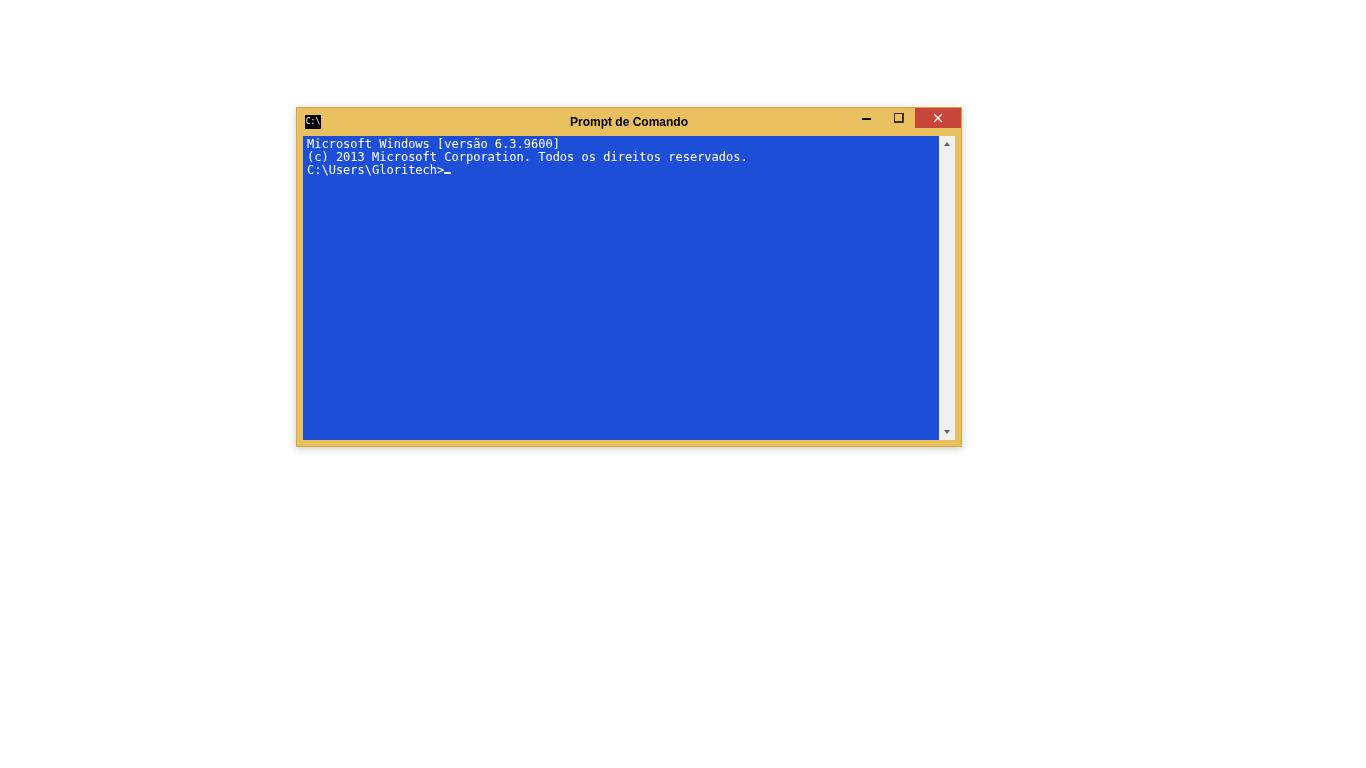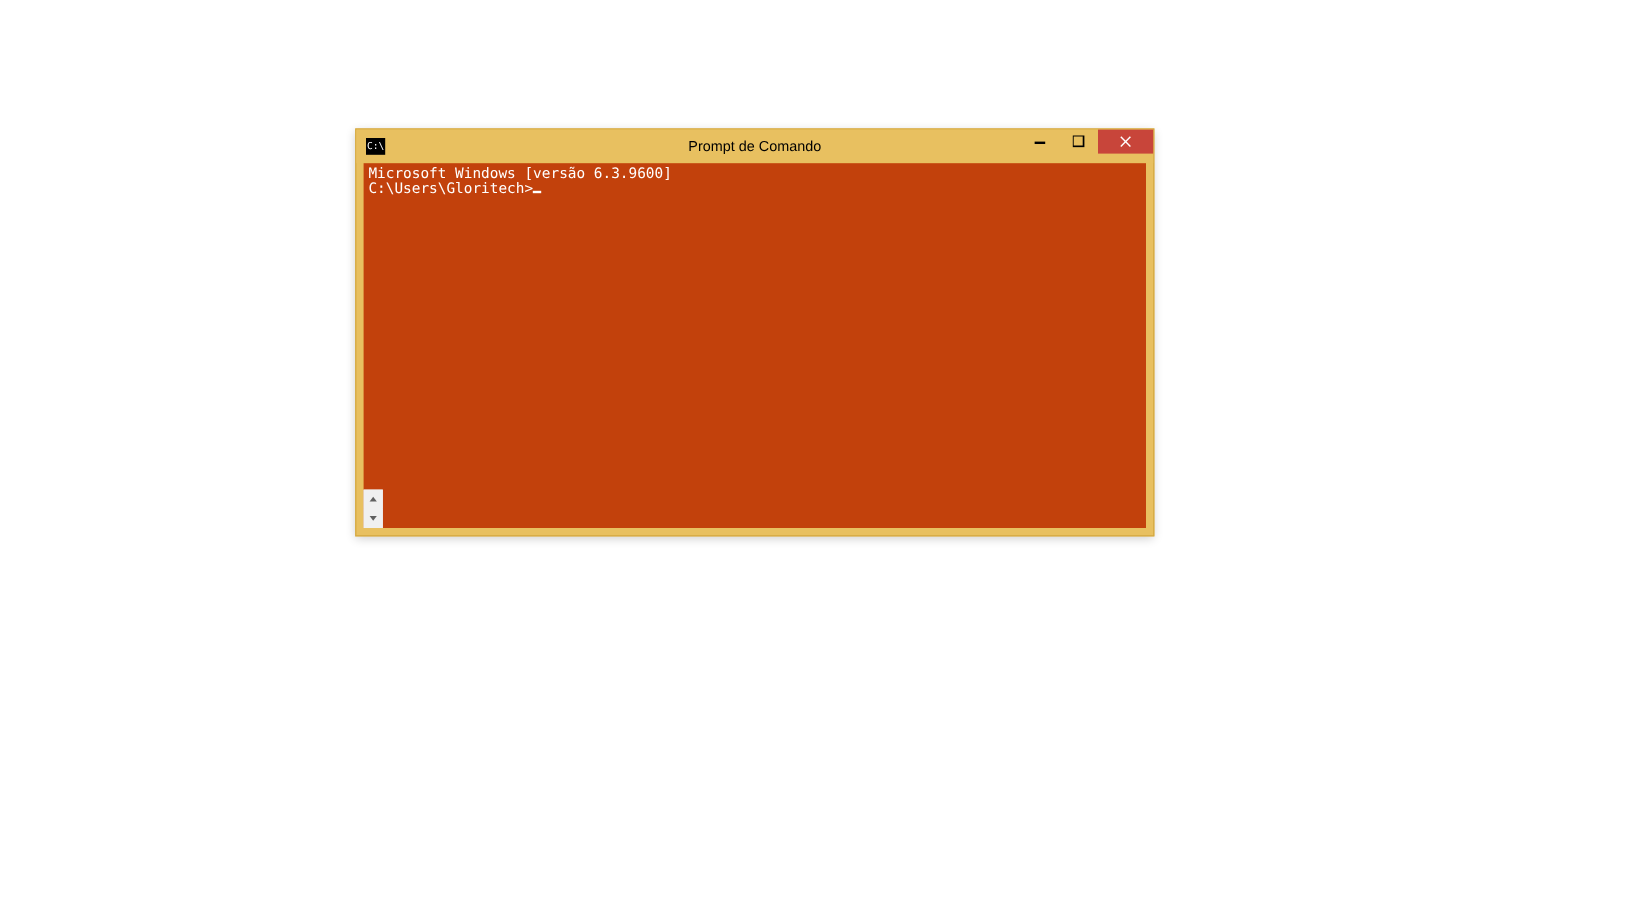--- a/index.html
+++ b/index.html
@@ -46,21 +46,21 @@
       font-size: 8px;
       font-family: 'Consolas', monospace;
       line-height: 1;
     }
     .titlebar-title {
       position: absolute;
       left: 50%;
       transform: translateX(-50%);
       font-size: 12px;
       color: #000;
-      font-weight: 400;
+      font-weight: 700;
     }
     .window-controls {
       position: absolute;
       right: 0;
       top: 0;
       display: flex;
       height: 20px;
     }
     .win-btn {
       width: 32px;
@@ -79,23 +79,22 @@
     }
     .win-btn svg {
       display: block;
     }
     .console-area {
       position: absolute;
       left: 6px;
       top: 28px;
       right: 6px;
       bottom: 6px;
-      background: #c2410c;
+      background: #1d4ed8;
       display: flex;
-      flex-direction: column;
     }
     .console-content {
       flex: 1;
       padding: 2px 4px;
       font-family: 'Consolas', 'Lucida Console', monospace;
       font-size: 12px;
       color: #ffffff;
       line-height: 1.1;
       white-space: pre;
       overflow: hidden;
@@ -159,21 +158,21 @@
       </div>
       <div class="win-btn close">
         <svg width="10" height="10" viewBox="0 0 10 10">
           <line x1="1" y1="1" x2="9" y2="9" stroke="#fff" stroke-width="1.2"></line>
           <line x1="9" y1="1" x2="1" y2="9" stroke="#fff" stroke-width="1.2"></line>
         </svg>
       </div>
     </div>
   </div>
   <div class="console-area">
-    <div class="console-content"><span class="console-line">Microsoft Windows [versão 6.3.9600]</span><span class="console-line"></span><span class="prompt-line">C:\Users\Gloritech&gt;</span><span class="cursor"></span></div>
+    <div class="console-content"><span class="console-line">Microsoft Windows [versão 6.3.9600]</span><span class="console-line">(c) 2013 Microsoft Corporation. Todos os direitos reservados.</span><span class="console-line"></span><span class="prompt-line">C:\Users\Gloritech&gt;</span><span class="cursor"></span></div>
     <div class="scrollbar">
       <div class="scroll-btn">
         <svg width="8" height="8" viewBox="0 0 8 8">
           <path d="M4 2 L7 6 L1 6 Z"></path>
         </svg>
       </div>
       <div class="scroll-track"></div>
       <div class="scroll-btn">
         <svg width="8" height="8" viewBox="0 0 8 8">
           <path d="M4 6 L1 2 L7 2 Z"></path>

